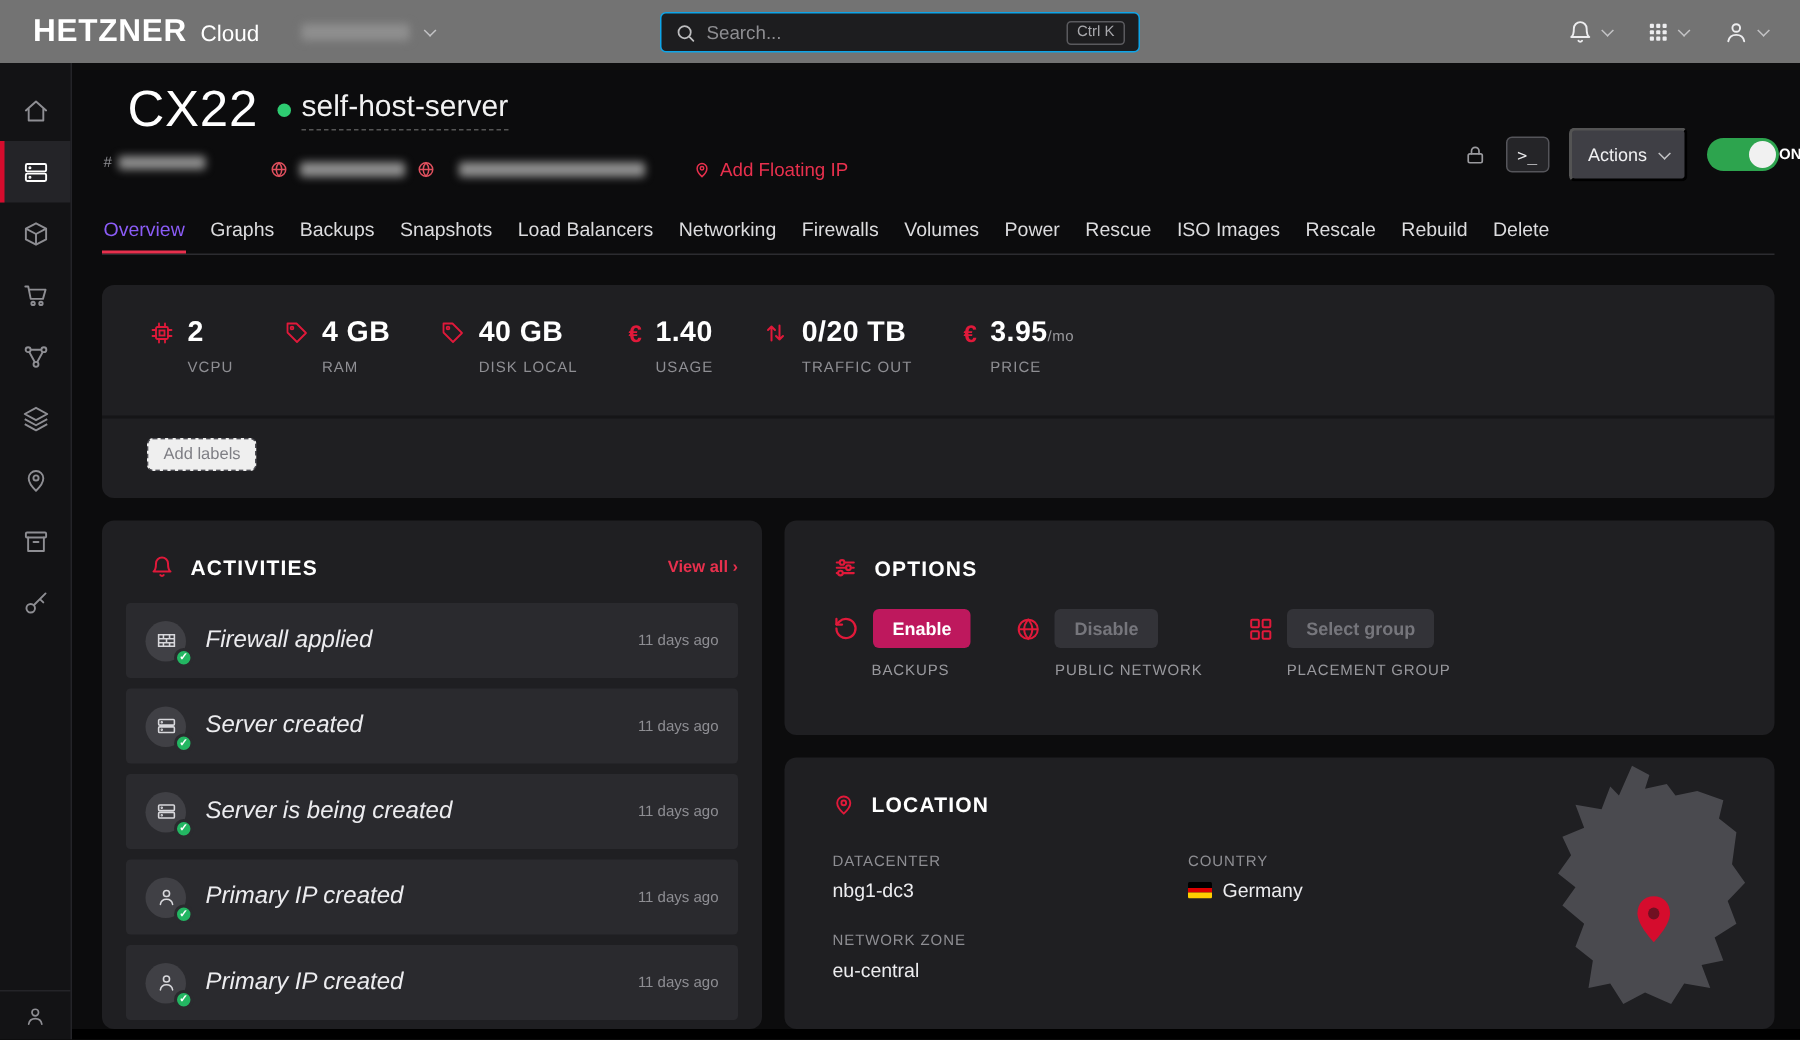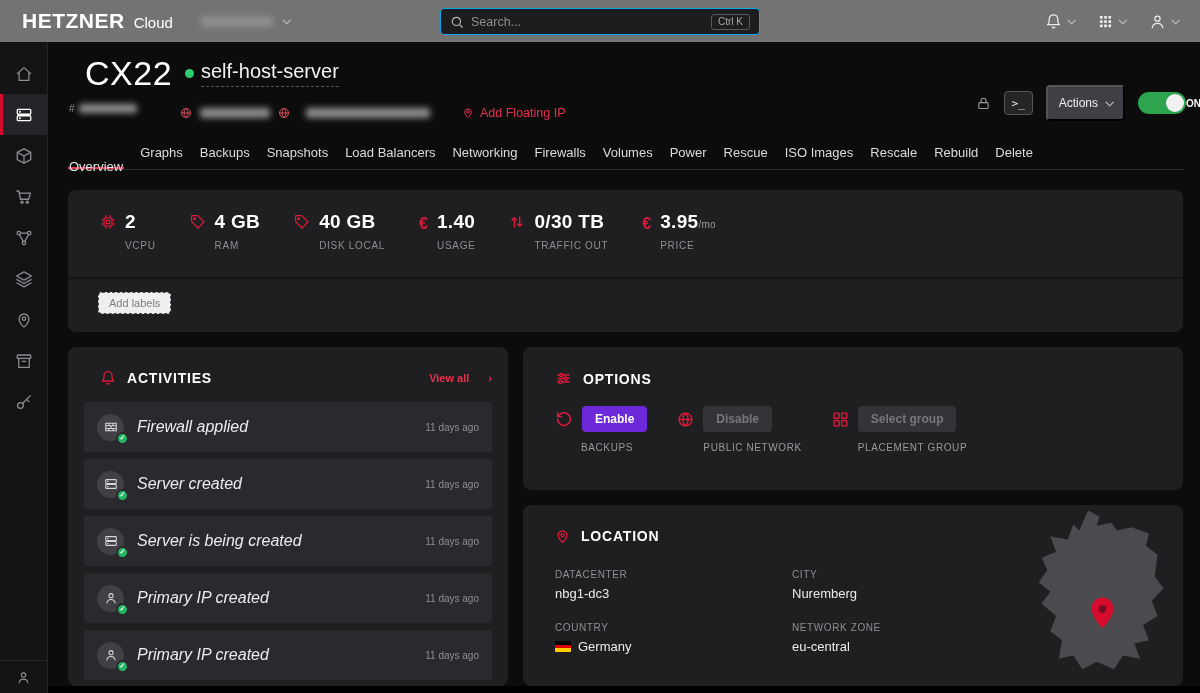--- a/index.html
+++ b/index.html
@@ -65,21 +65,21 @@
   .actions-btn { height:24px; background:#3f3f45; border-radius:4px; color:#f0f0f2; font-size:12px;
                  display:flex; align-items:center; gap:8px; padding:16px 11px; cursor:pointer; }
   .toggle { width:48px; height:22px; border-radius:11px; background:#2da44e; position:relative;
             display:flex; align-items:center; cursor:pointer; }
   .toggle-label { font-size:10px; font-weight:700; color:#fff; margin-left:8px;padding-left:40px; }
   .toggle-knob { position:absolute; right:2px; top:2px; width:18px; height:18px; border-radius:50%; background:#f1f1f1; }
 
   .tabs { position:absolute; left:20px; right:17px; top:99px; height:29px; display:flex; gap:15px;
           border-bottom:1px solid #2c2c30; }
   .tab { font-size:13px; color:#dcdcde; cursor:pointer; padding:4px 1px 0; white-space:nowrap; }
-  .tab.active { color:#e5e5e5; border-bottom:2px solid #e8304d;margin-top:14px; }
+  .tab.active { color:#8b5cf6; border-bottom:2px solid #e8304d; }
 
   .card { position:absolute; background:#1f1f22; border-radius:8px; }
 
   
   .stats-card { left:20px; top:148px; width:1115px; height:142px; }
   .stats-row { display:flex; gap:34px; padding:21px 0 0 32px; }
   .stat { display:flex; gap:9px; }
   .stat-icon { color:#e0193a; margin-top:3px; }
   .euro { font-size:16px; font-weight:700; color:#e0193a; line-height:1.2; }
   .stat-value { font-size:19px; font-weight:600; letter-spacing:.3px; white-space:nowrap; }
@@ -87,21 +87,21 @@
   .stat-label { margin-top:7px; font-size:10px; color:#8e8e93; letter-spacing:.7px; white-space:nowrap; }
   .stats-divider { position:absolute; left:0; right:0; top:87px; height:2px; background:#151517; }
   .add-labels { position:absolute; left:30px; top:102px; border:1px dashed #4c4c52; border-radius:4px;
                 color:#7e7e84; font-size:11px; padding:4px 10px; cursor:pointer; }
 
   
   .card-head { display:flex; align-items:center; padding:23px 16px 0 32px; }
   .head-icon { color:#e0193a; }
   .card-title { font-size:14px; font-weight:700; letter-spacing:.8px; margin-left:11px; }
   .view-all { margin-left:auto; color:#e8304d; font-size:11px; font-weight:600; cursor:pointer;
-              display:flex; align-items:center; gap:19px; }
+              display:flex; align-items:center; gap:3px; }
 
   
   .activities-card { left:20px; top:305px; width:440px; height:339px; overflow:hidden; }
   .act-list { margin-top:16px; padding:0 16px; }
   .act-row { height:50px; background:#2a2a2e; border-radius:3px; margin-bottom:7px;
              display:flex; align-items:center; padding:0 13px; }
   .act-avatar { width:27px; height:27px; border-radius:50%; background:#404045; position:relative;
                 display:flex; align-items:center; justify-content:center; color:#d8d8dc; flex:0 0 auto; }
   .act-badge { position:absolute; right:-5px; bottom:-4px; width:13px; height:13px; border-radius:50%;
                background:#23b662; border:2px solid #2a2a2e; color:#fff; font-size:7px; font-weight:700;
@@ -110,21 +110,21 @@
   .act-time { margin-left:auto; font-size:10px; color:#8e8e93; }
 
   
   .options-card { left:475px; top:305px; width:660px; height:143px; }
   .opt-row { display:flex; gap:30px; padding:19px 0 0 32px; }
   .opt-group { display:flex; flex-direction:column; }
   .opt-top { display:flex; align-items:center; gap:9px; }
   .opt-icon { color:#e0193a; }
   .btn { border-radius:4px; font-size:12px; font-weight:600; padding:6px 13px; border:0;
          font-family:inherit; white-space:nowrap; }
-  .btn-red { background:#6d28d9; color:#fff; cursor:pointer; }
+  .btn-red { background:#be185d; color:#fff; cursor:pointer; }
   .btn-disabled { background:#333338; color:#76767c; cursor:default; }
   .opt-label { margin-top:10px; margin-left:26px; font-size:10px; color:#98989d; letter-spacing:.6px; white-space:nowrap; }
 
   
   .location-card { left:475px; top:463px; width:660px; height:181px; overflow:hidden; }
   .loc-grid { position:absolute; left:32px; top:64px; display:grid; grid-template-columns:237px 230px; row-gap:21px; }
   .loc-label { font-size:10px; color:#8e8e93; letter-spacing:.6px; }
   .loc-value { margin-top:6px; font-size:13px; color:#ececef; display:flex; align-items:center; gap:7px; }
   .flag { width:16px; height:11px; display:inline-flex; flex-direction:column; border-radius:1px; overflow:hidden; flex:0 0 auto; }
   .flag i { flex:1; display:block; }
@@ -399,21 +399,21 @@
              <div class="stat-label">USAGE</div>
           </div>
       </div>
       <div class="stat">
         <span class="stat-icon">
           <svg width="16" height="16" viewBox="0 0 24 24" fill="none" stroke="currentColor" stroke-width="2" stroke-linecap="round" stroke-linejoin="round">
               <path d="M8 19.5v-14M4.5 9 8 5.5 11.5 9M16 4.5v14M12.5 15 16 18.5 19.5 15"></path>
             </svg>
         </span>
         <div>
-            <div class="stat-value">0/30 TB</div>
+            <div class="stat-value">0/20 TB</div>
              <div class="stat-label">TRAFFIC OUT</div>
           </div>
       </div>
       <div class="stat">
         <span class="stat-icon euro">€</span>
         <div>
             <div class="stat-value"><span>3.95</span><span class="stat-suffix">/mo</span></div>
              <div class="stat-label">PRICE</div>
           </div>
       </div>
@@ -561,24 +561,20 @@
           </svg>
       </span>
       <span class="card-title">LOCATION</span>
     </div>
     <div class="loc-grid">
       <div>
         <div class="loc-label">DATACENTER</div>
         <div class="loc-value">nbg1-dc3</div>
       </div>
       <div>
-        <div class="loc-label">CITY</div>
-        <div class="loc-value">Nuremberg</div>
-      </div>
-      <div>
         <div class="loc-label">COUNTRY</div>
         <div class="loc-value">
           <span class="flag">
               <i class="f1"></i>
               <i class="f2"></i>
               <i class="f3"></i>
             </span>
           <span>Germany</span>
         </div>
       </div>

